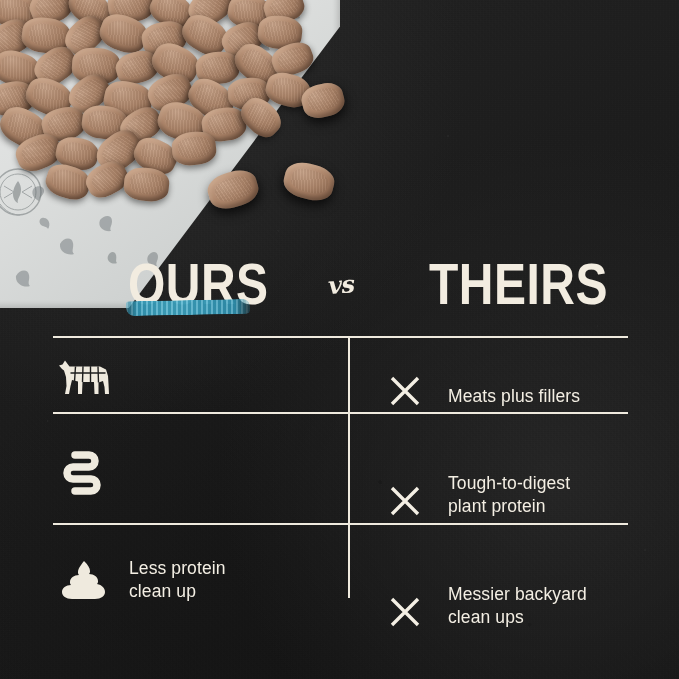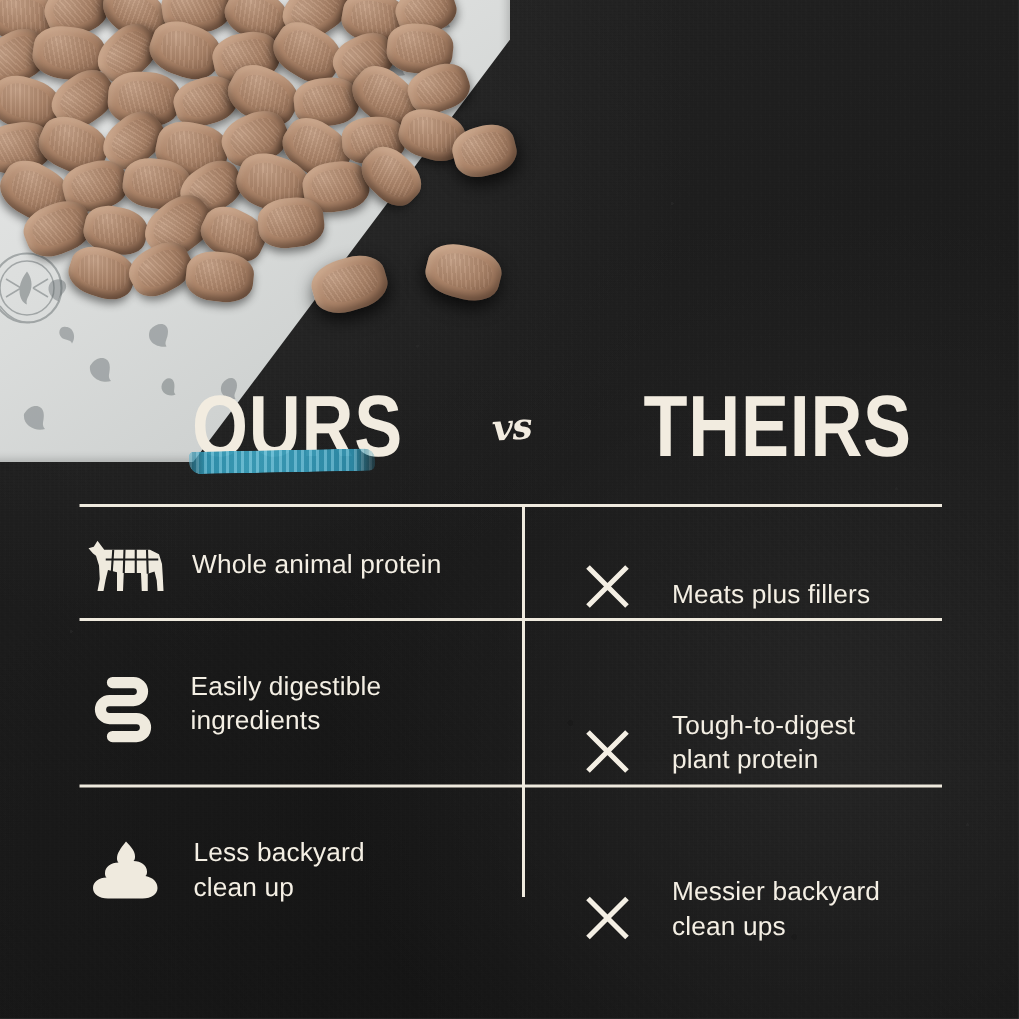--- a/index.html
+++ b/index.html
@@ -269,61 +269,58 @@
                    L53 38 L52.5 28 L52 20 L50 13.5 L44 10.5 Z" fill="#efeade"></path>
           <g stroke="#1d1d1d" stroke-width="1.4" fill="none">
             <path d="M19.5 10.5 L18.5 25.5"></path>
             <path d="M27 10.2 L26.5 26"></path>
             <path d="M34.5 10.2 L34.5 26"></path>
             <path d="M42 10.4 L42.5 26.5"></path>
             <path d="M14.5 17 L49.5 17"></path>
           </g>
         </svg>
       </span>
-      <span class="tx">Whole animal protein</span>
     </div>
 
     <div class="cell c-r row-a">
       <span class="ic ic-x">
         <svg viewBox="0 0 34 34" width="34" height="34">
           <path d="M4 4 L30 30 M30 4 L4 30" stroke="#f4efe4" stroke-width="3.4" stroke-linecap="butt"></path>
         </svg>
       </span>
       <span class="tx">Meats plus fillers</span>
     </div>
 
     <div class="cell c-l row-b">
       <span class="ic ic-gut">
         <svg viewBox="0 0 44 42" width="44" height="42">
           <path d="M14 7 H28 a6 6 0 0 1 0 12 H12 a6 6 0 0 0 0 12 H30 a6 6 0 0 1 0 12 H14" fill="none" stroke="#efeade" stroke-width="7.5" stroke-linecap="round" stroke-linejoin="round"></path>
         </svg>
       </span>
-      <span class="tx">Easily digestible
-ingredients</span>
     </div>
 
     <div class="cell c-r row-b">
       <span class="ic ic-x">
         <svg viewBox="0 0 34 34" width="34" height="34">
           <path d="M4 4 L30 30 M30 4 L4 30" stroke="#f4efe4" stroke-width="3.4" stroke-linecap="butt"></path>
         </svg>
       </span>
       <span class="tx">Tough-to-digest
 plant protein</span>
     </div>
 
     <div class="cell c-l row-c">
       <span class="ic ic-poo">
         <svg viewBox="0 0 46 40" width="46" height="40">
           <path d="M23 1 c4 4 6 7 6 10 0 1 0 2-1 3 5 0 9 3 9 7 0 1 0 2-1 3
                    5 1 8 4 8 8 0 4-4 7-10 7 H11 C5 39 1 36 1 32 c0-4 4-7 9-7
                    -1-1-1-2-1-3 0-4 4-7 9-7 -1-1-1-2-1-3 0-3 2-6 6-11 z" fill="#efeade"></path>
         </svg>
       </span>
-      <span class="tx">Less backyard
+      <span class="tx">Less protein
 clean up</span>
     </div>
 
     <div class="cell c-r row-c">
       <span class="ic ic-x">
         <svg viewBox="0 0 34 34" width="34" height="34">
           <path d="M4 4 L30 30 M30 4 L4 30" stroke="#f4efe4" stroke-width="3.4" stroke-linecap="butt"></path>
         </svg>
       </span>
       <span class="tx">Messier backyard

